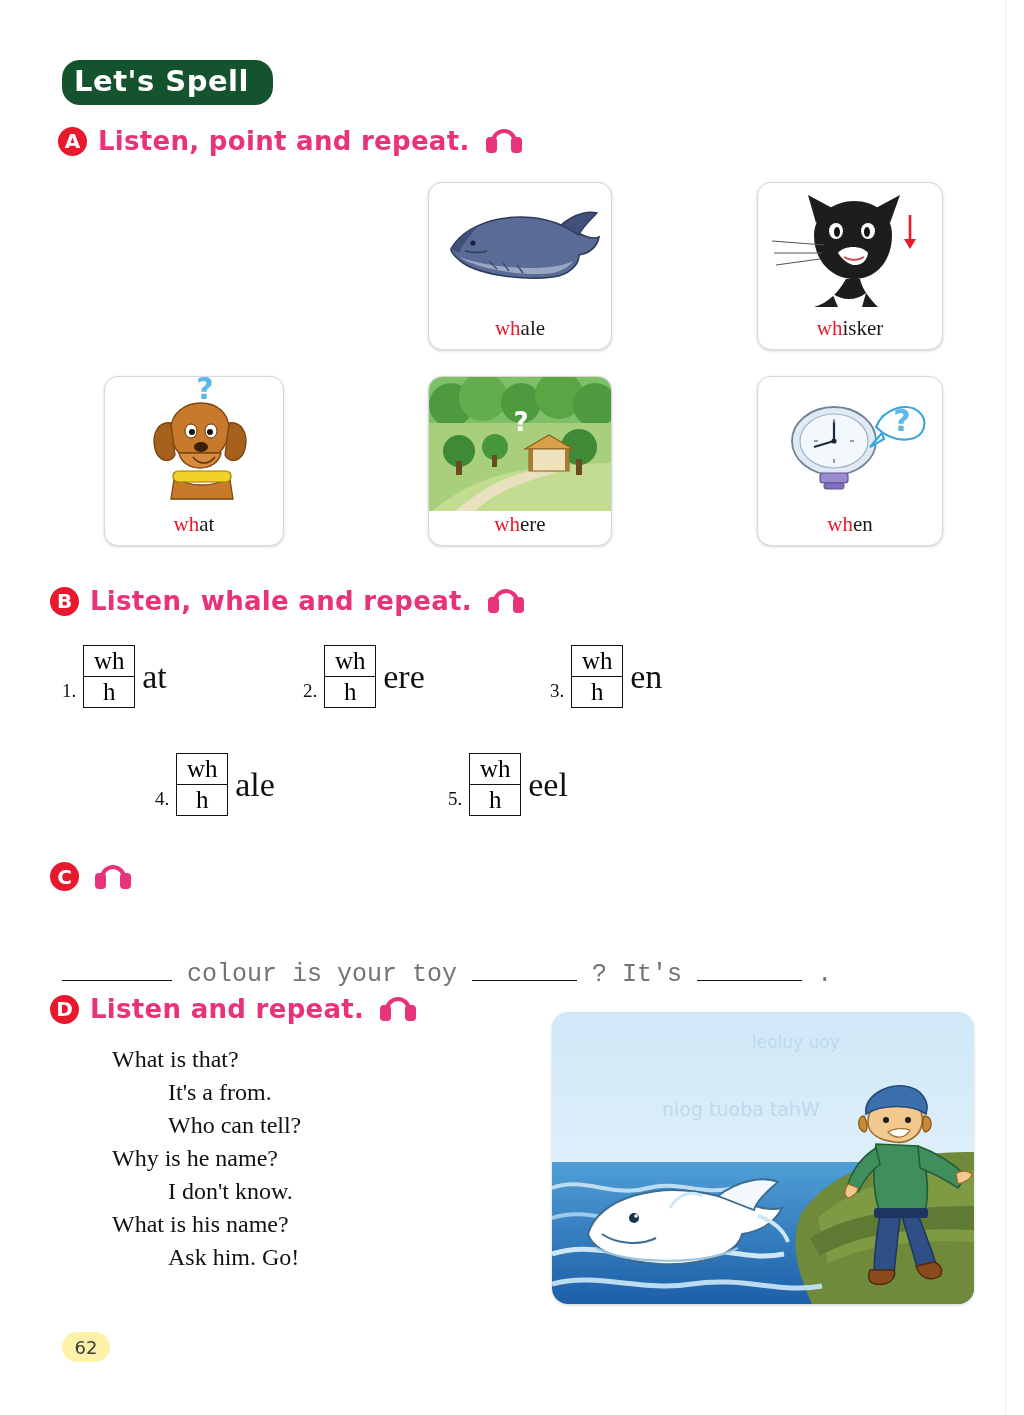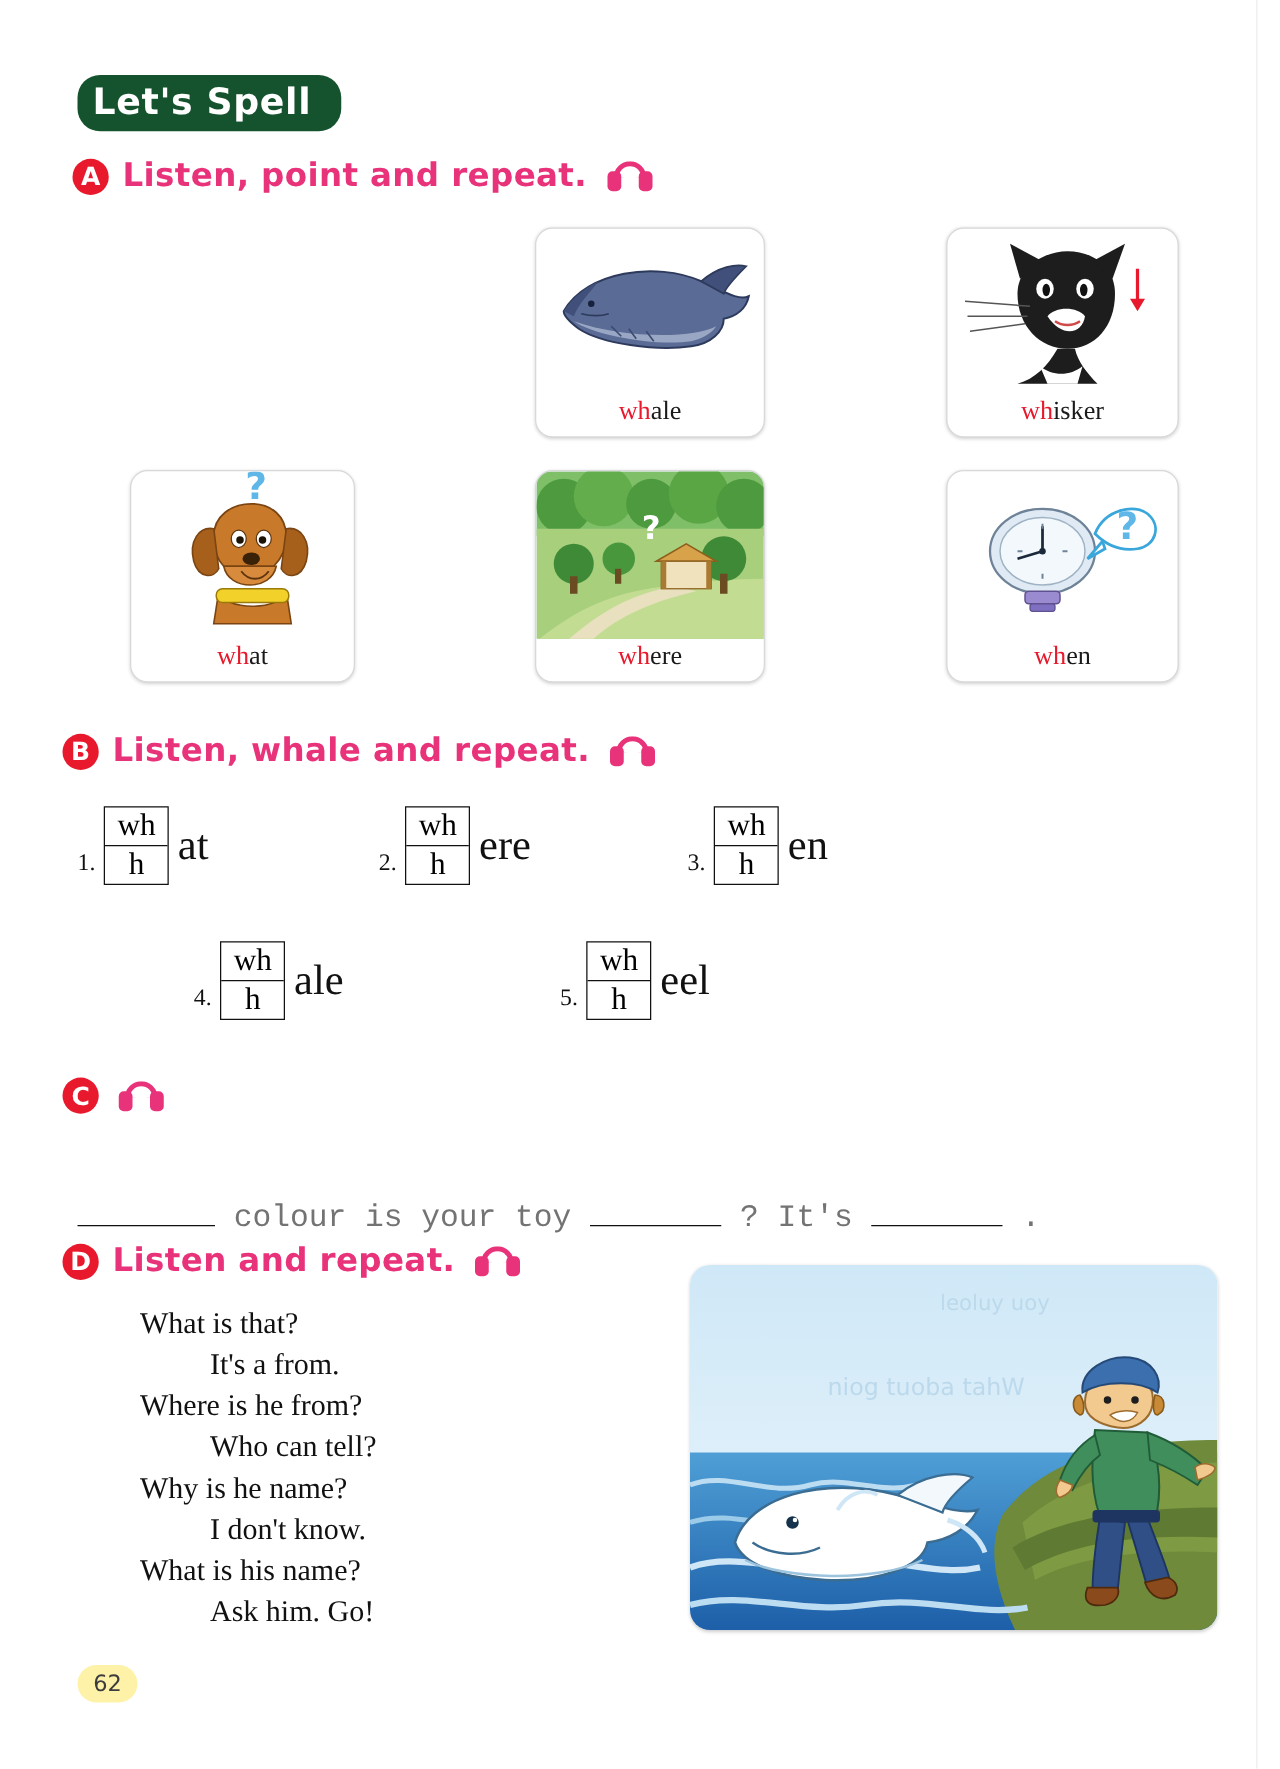--- a/index.html
+++ b/index.html
@@ -447,21 +447,20 @@
     <span class="headphone">
       <span class="band"></span>
         <span class="earL"></span>
         <span class="earR"></span>
     </span>
   </div>
 
   <div class="d-verse">
     <span class="line">What is that?</span>
     <span class="line indent">It's a from.</span>
-    <span class="line">Where is he from?</span>
     <span class="line indent">Who can tell?</span>
     <span class="line">Why is he name?</span>
     <span class="line indent">I don't know.</span>
     <span class="line">What is his name?</span>
     <span class="line indent">Ask him. Go!</span>
   </div>
 
   <div class="scene">
     <svg viewBox="0 0 422 292" width="422" height="292">
       <defs>

